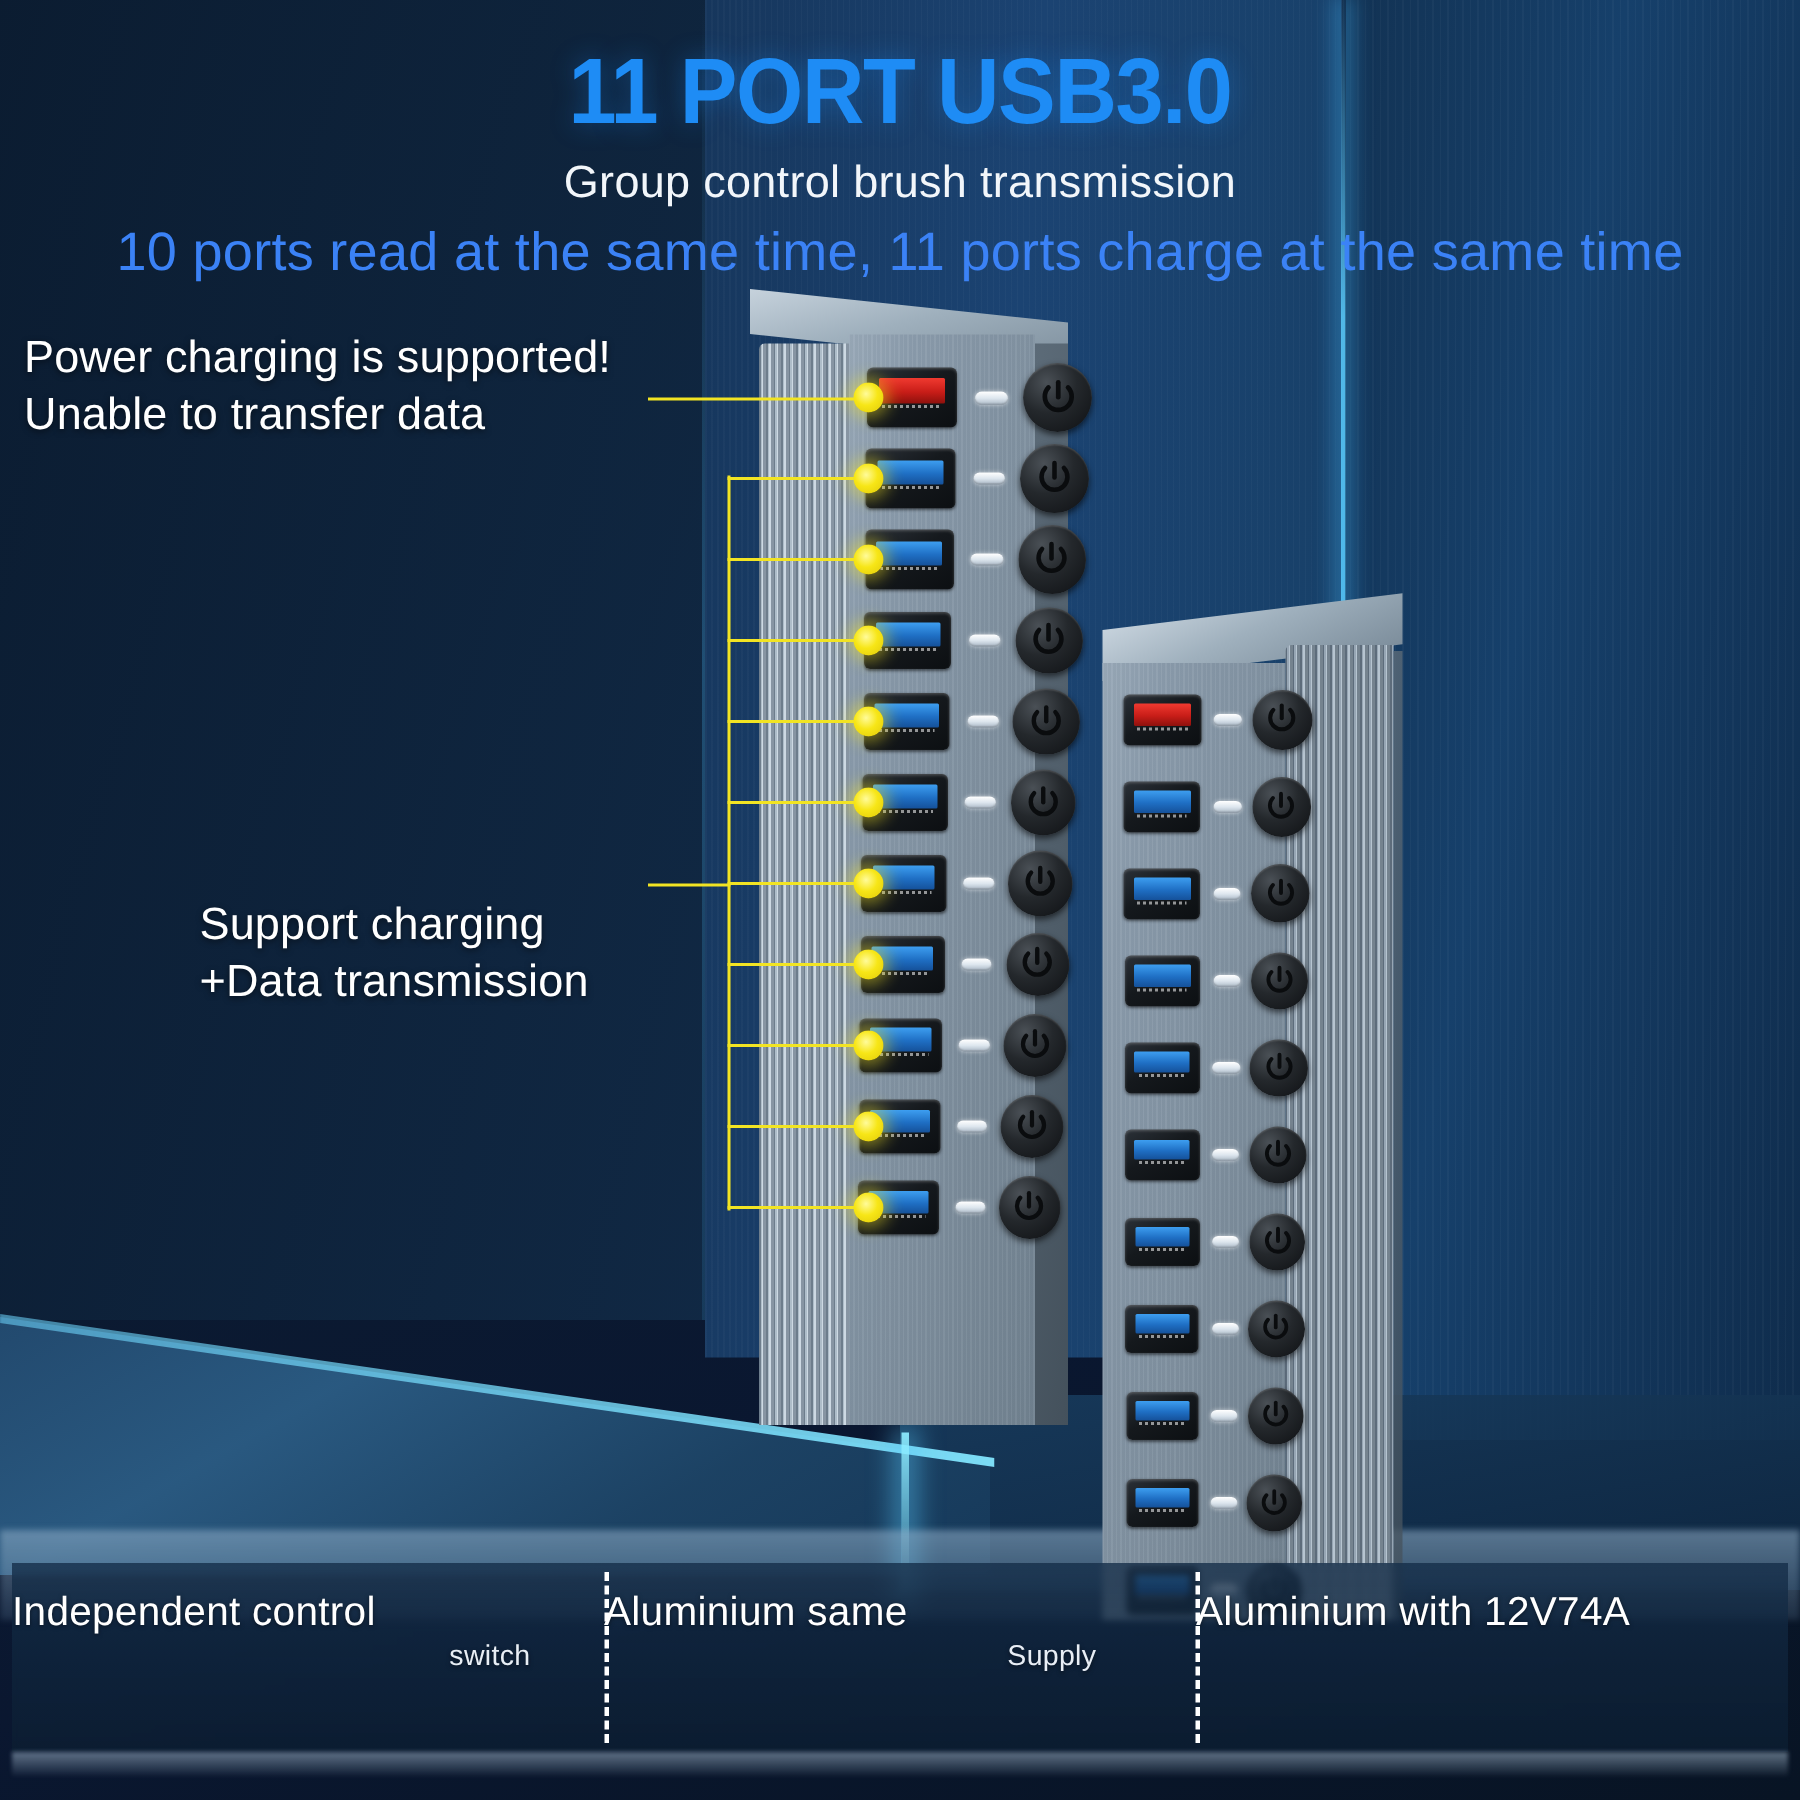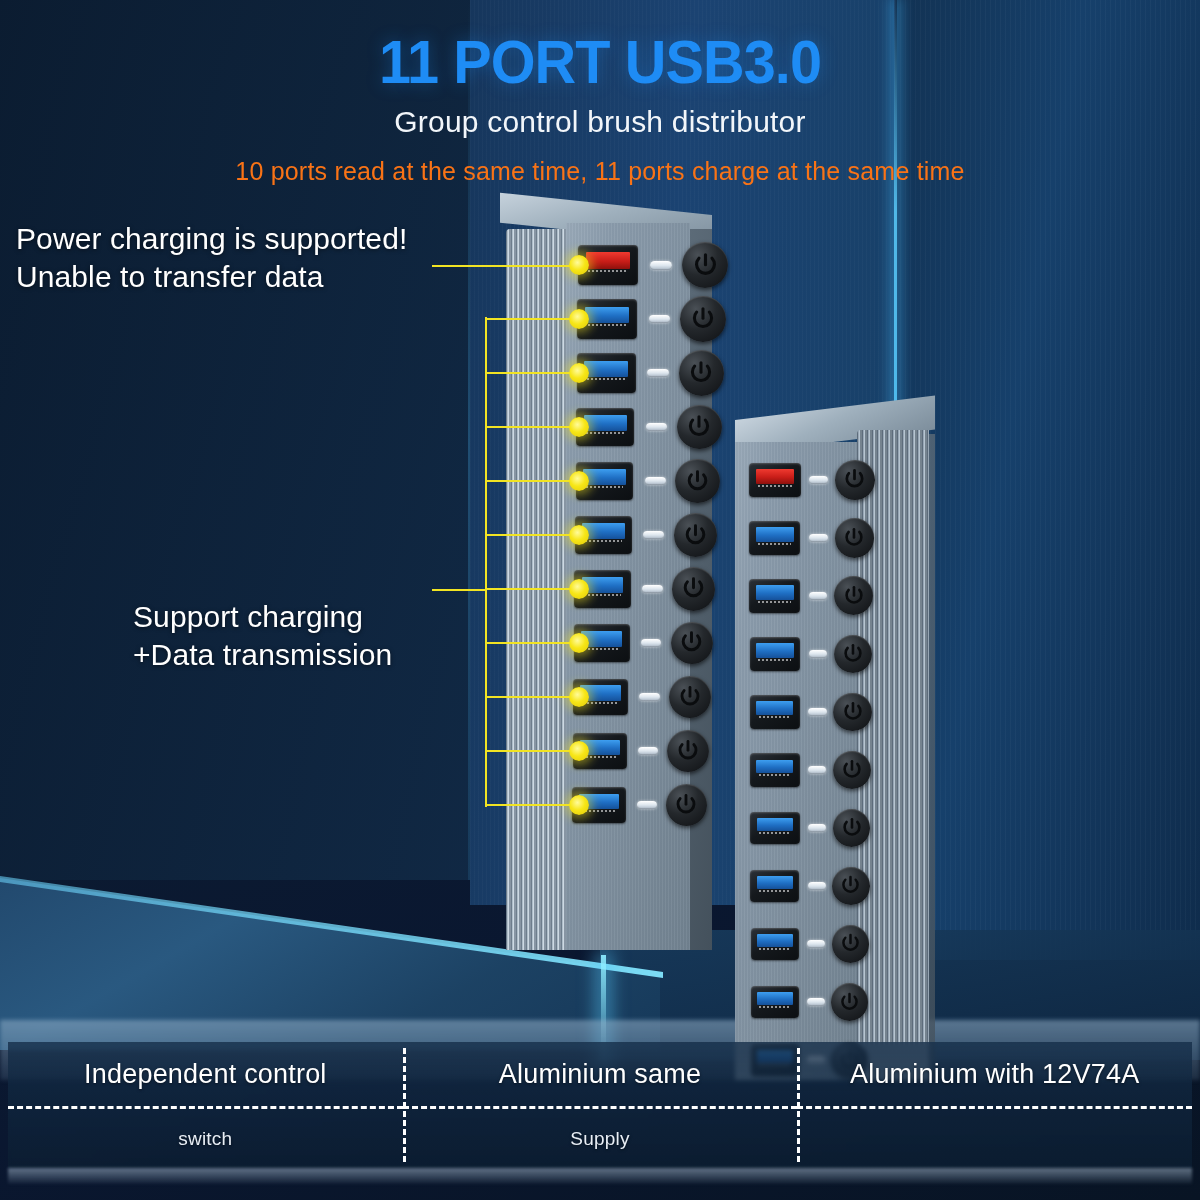--- a/index.html
+++ b/index.html
@@ -176,30 +176,30 @@
   
   #header { position:absolute; left:0; top:0; width:1200px; text-align:center; }
   .title {
     font-size:62px; font-weight:bold; color:#1e8cf5;
     letter-spacing:-1px;
     transform:scaleX(.93);
     text-shadow:0 0 18px rgba(30,140,245,.35);
     margin-top:26px;
   }
   .sub1 { font-size:30px; color:#f2f6fa; margin-top:8px; letter-spacing:.2px; }
-  .sub2 { font-size:25px; color:#f97316; margin-top:18px; letter-spacing:.2px; }
+  .sub2 { font-size:36px; color:#3b82f6; margin-top:8px; letter-spacing:.2px; }
 
   
   #feature-bar {
     position:absolute; left:8px; top:1042px; width:1184px; height:126px;
     background:linear-gradient(to bottom, rgba(20,45,72,.78) 0%, rgba(16,38,62,.72) 55%, rgba(12,30,50,.80) 100%);
     backdrop-filter:blur(2px);
     display:flex;
   }
-  .feat-col { flex:1; position:relative; display:flex; flex-direction:column; }
+  .feat-col { flex:1; position:relative; display:flex; flex-direction:row; }
   .feat-col + .feat-col::before{
     content:""; position:absolute; left:0; top:6px; bottom:6px; width:0;
     border-left:3px dashed #ffffff;
   }
   .feat-top {
     height:64px; display:flex; align-items:center; justify-content:center;
     color:#fff; font-size:27px; letter-spacing:.2px;
     text-shadow:0 1px 3px rgba(0,0,0,.5);
   }
   .feat-div {
@@ -229,21 +229,21 @@
 
   <div class="pedestal-right"></div>
   <div class="pedestal-top"></div>
   <div class="pedestal-edge"></div>
   <div class="pedestal-vert-glow"></div>
   <div class="pedestal-floor"></div>
 </div>
 
 <div id="header">
   <div class="title">11 PORT USB3.0</div>
-  <div class="sub1">Group control brush distributor</div>
+  <div class="sub1">Group control brush transmission</div>
   <div class="sub2">10 ports read at the same time, 11 ports charge at the same time</div>
 </div>
 
 <div class="hub" id="hub-back" style="left:735px; top:420px; width:200px; height:660px;">
   <div class="cap" style="top:0; height:34px; transform:skewY(-7deg); transform-origin:left top;"></div>
   <div class="face" style="left:0; width:122px; top:22px; height:638px;"></div>
   <div class="fins right-side" style="left:122px; width:72px; top:10px; height:650px;"></div>
   <div class="side" style="left:194px; width:6px; top:14px; height:646px; opacity:.8;"></div>
 <div class="port-row" style="left: 14px; top: 42.8px; height: 34.4px;">
       <div class="usb-port red" style="width: 51.6px; height: 34.4px;">

